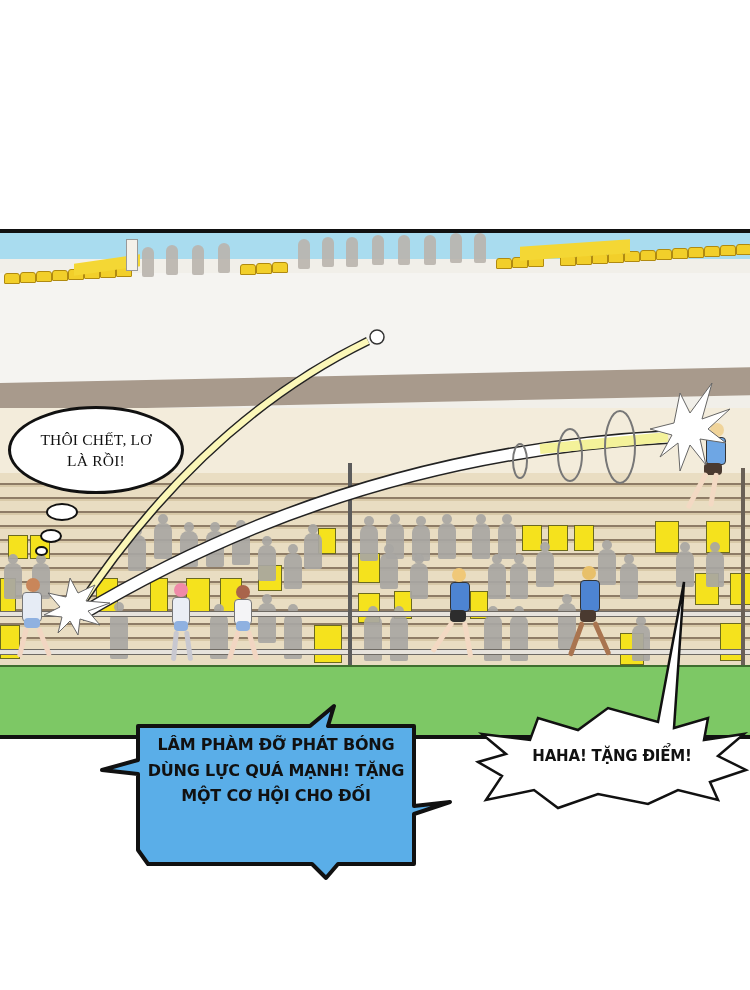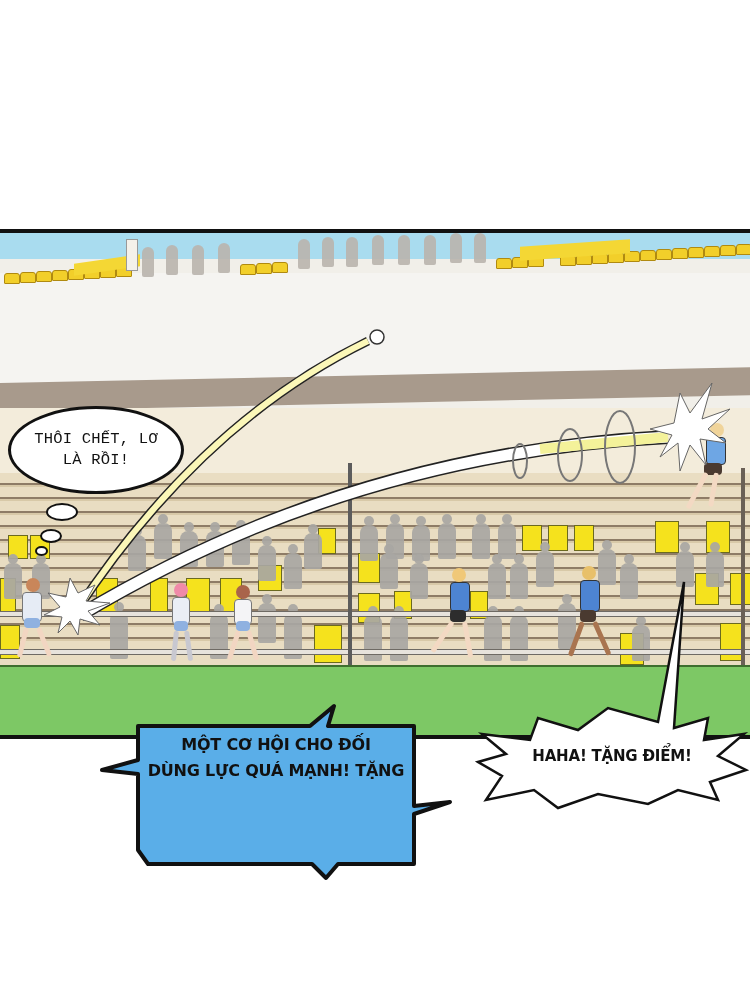--- a/index.html
+++ b/index.html
@@ -21,21 +21,21 @@
   .court { position: absolute; left: 0; top: 432px; width: 750px; height: 78px; background: #7dc865; border-top: 2px solid #3e6f2f; }
   .net-post { position: absolute; left: 348px; top: 230px; width: 4px; height: 205px; background: #5c5c5c; }
   .net-post2 { position: absolute; left: 741px; top: 235px; width: 4px; height: 200px; background: #6a6056; }
   .player { position: absolute; }
   .player .head { position: absolute; width: 14px; height: 14px; border-radius: 50%; }
   .player .torso { position: absolute; border-radius: 4px; }
   .player .leg { position: absolute; width: 5px; border-radius: 2px; transform-origin: top; }
 
   .speech { position: absolute; display: flex; align-items: center; justify-content: center; text-align: center; }
   .speech-thought { left: 8px; top: 406px; width: 170px; height: 82px; background: #fff; border: 3px solid #111; border-radius: 50%; }
-  .speech-thought span { font-family: Liberation Mono, monospace; font-size: 15.5px; color: #111; line-height: 21px; letter-spacing: .2px; }
+  .speech-thought span { font-family: Liberation Serif, serif; font-size: 15.5px; color: #111; line-height: 21px; letter-spacing: .2px; }
   .thought-dot { position: absolute; background: #fff; border: 2.5px solid #111; border-radius: 50%; }
 
   .caption-box { position: absolute; left: 138px; top: 718px; width: 276px; height: 150px; }
   .caption-box .text { position: absolute; left: 0; top: 14px; width: 276px; text-align: center; font-family: "DejaVu Sans", sans-serif; font-weight: bold; font-size: 16px; line-height: 25.5px; color: #111; letter-spacing: -.2px; }
 
   .shout-box { position: absolute; left: 478px; top: 704px; width: 268px; height: 108px; }
   .shout-box .text { position: absolute; left: 0; top: 43px; width: 268px; text-align: center; font-family: "DejaVu Sans", sans-serif; font-weight: bold; font-size: 15px; color: #111; letter-spacing: -.2px; }
   svg { position: absolute; left: 0; top: 0; overflow: visible; }
 </style>
 </head>
@@ -240,22 +240,23 @@
 </div>
 <div class="thought-dot" style="left:46px;top:503px;width:28px;height:14px"></div>
 <div class="thought-dot" style="left:40px;top:529px;width:18px;height:10px"></div>
 <div class="thought-dot" style="left:35px;top:546px;width:9px;height:6px"></div>
 
 <div class="caption-box">
   <svg width="276" height="150" style="left:-36px;top:-18px;width:340px;height:190px" viewBox="-36 -18 340 190">
     <polygon points="0,8 172,8 196,-12 190,8 276,8 276,88 312,84 276,96 276,146 200,146 188,160 174,146 10,146 0,132 0,56 -36,52 0,42" fill="#5aaee8" stroke="#111" stroke-width="4" stroke-linejoin="round"></polygon>
   </svg>
   <div class="text">
+    <div>LÂM PHÀM ĐỠ PHÁT BÓNG</div>
+    <div>DÙNG LỰC QUÁ MẠNH! TẶNG</div>
     <div>MỘT CƠ HỘI CHO ĐỐI</div>
-    <div>DÙNG LỰC QUÁ MẠNH! TẶNG</div>
   </div>
 </div>
 
 <div class="shout-box">
   <svg width="268" height="108" viewBox="0 0 268 108">
     <polygon points="206,-122 180,18 130,4 100,26 60,14 52,36 4,30 28,50 0,58 24,72 8,96 56,86 80,104 120,90 170,100 200,86 240,96 232,78 268,66 240,52 266,30 226,36 230,14 196,24" fill="#ffffff" stroke="#111" stroke-width="2.5" stroke-linejoin="miter"></polygon>
   </svg>
   <div class="text">HAHA! TẶNG ĐIỂM!</div>
 </div>
 

